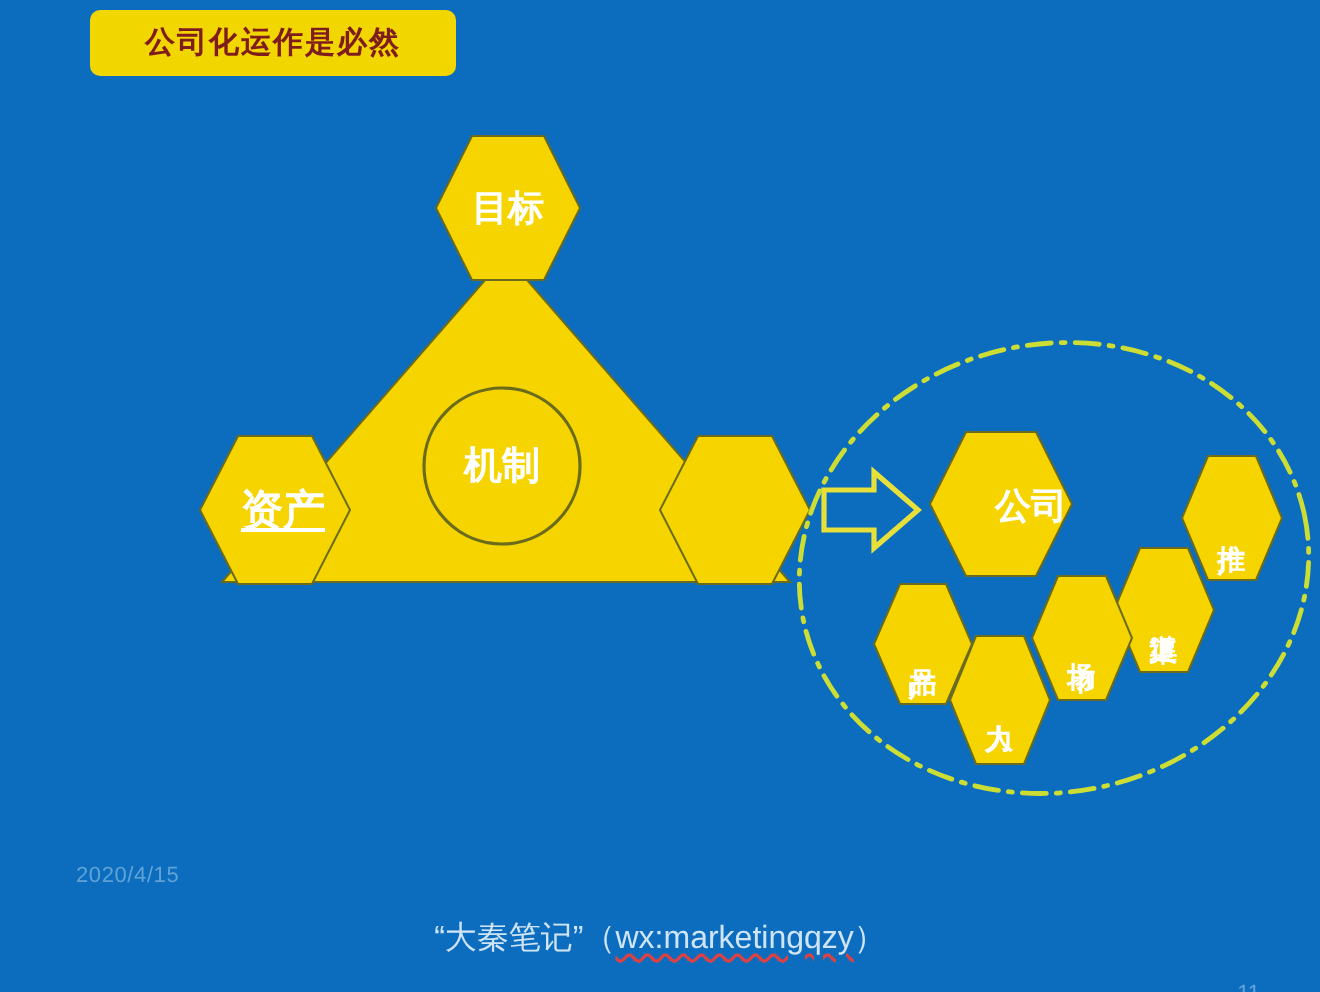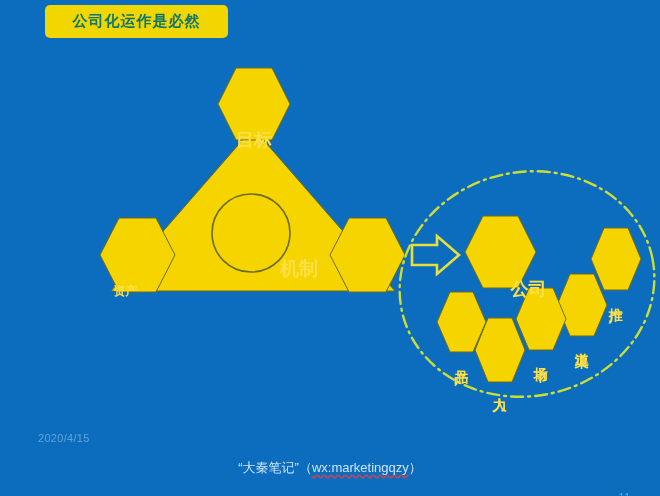--- a/index.html
+++ b/index.html
@@ -11,46 +11,46 @@
   }
   #slide{position:absolute;left:0;top:0;width:660px;height:496px;}
 
   
   .title-banner{
     position:absolute;left:45px;top:5px;width:183px;height:33px;
     background:#F2D600;border-radius:5px;
     display:flex;align-items:center;justify-content:center;
   }
   .title-banner .txt{
-    font-size:15px;font-weight:bold;color:#0f766e;letter-spacing:1px;
+    font-size:15px;font-weight:bold;color:#7f1d1d;letter-spacing:1px;
     white-space:nowrap;
   }
 
   
   #diagram{position:absolute;left:0;top:0;width:660px;height:496px;}
 
   
   .hexlabel{
-    position:absolute;color:#fde047;font-weight:bold;
+    position:absolute;color:#ffffff;font-weight:bold;
     display:flex;align-items:center;justify-content:center;
-    text-align:center;white-space:nowrap;pointer-events:none;margin-top:36px;
+    text-align:center;white-space:nowrap;pointer-events:none;
   }
   .vertical{
     writing-mode:vertical-rl;text-orientation:upright;white-space:nowrap;
     line-height:1.02;
   }
 
   
   .footer-date{
     position:absolute;left:38px;top:432px;
     font-size:11px;color:#5FA3D6;letter-spacing:.3px;
   }
   .footer-center{
     position:absolute;left:0;top:459px;width:660px;text-align:center;
-    font-size:13px;color:#CFE4F5;
+    font-size:16px;color:#CFE4F5;
   }
   .footer-center .wx{
     text-decoration:underline;
     text-decoration-color:#E04040;
     text-decoration-style:wavy;
     text-underline-offset:2px;
   }
   .footer-page{
     position:absolute;right:30px;top:459px;
     font-size:11px;color:#5FA3D6;margin-top:32px;
@@ -91,30 +91,30 @@
 
     <polygon points="450,292 473,292 486,322 473,352 450,352 437,322" fill="#F5D400" stroke="#6B6B1E" stroke-width="1"></polygon>
 
     <polygon points="488,318 512,318 525,350 512,382 488,382 475,350" fill="#F5D400" stroke="#6B6B1E" stroke-width="1"></polygon>
   </svg>
 
   <div class="hexlabel" style="left:218px;top:88px;width:72px;height:32px;font-size:18px;">
     <span>目标</span>
   </div>
 
-  <div class="hexlabel" style="left:213px;top:217px;width:76px;height:32px;font-size:19px;padding-left:48px;">
+  <div class="hexlabel" style="left:213px;top:217px;width:76px;height:32px;font-size:19px;">
     <span>机制</span>
   </div>
 
-  <div class="hexlabel" style="left:88px;top:240px;width:75px;height:30px;font-size:12px;">
+  <div class="hexlabel" style="left:104px;top:240px;width:75px;height:30px;font-size:21px;text-decoration:underline;">
     <span>资产</span>
   </div>
 
 
-  <div class="hexlabel" style="left:493px;top:238px;width:71px;height:30px;font-size:18px;">
+  <div class="hexlabel" style="left:480px;top:238px;width:71px;height:30px;font-size:18px;">
     <span>公司</span>
   </div>
 
   <div class="hexlabel" style="left:437px;top:300px;width:49px;height:46px;font-size:14px;">
     <span class="vertical">产品</span>
   </div>
 
   <div class="hexlabel" style="left:475px;top:328px;width:50px;height:46px;font-size:14px;">
     <span class="vertical">人力</span>
   </div>

